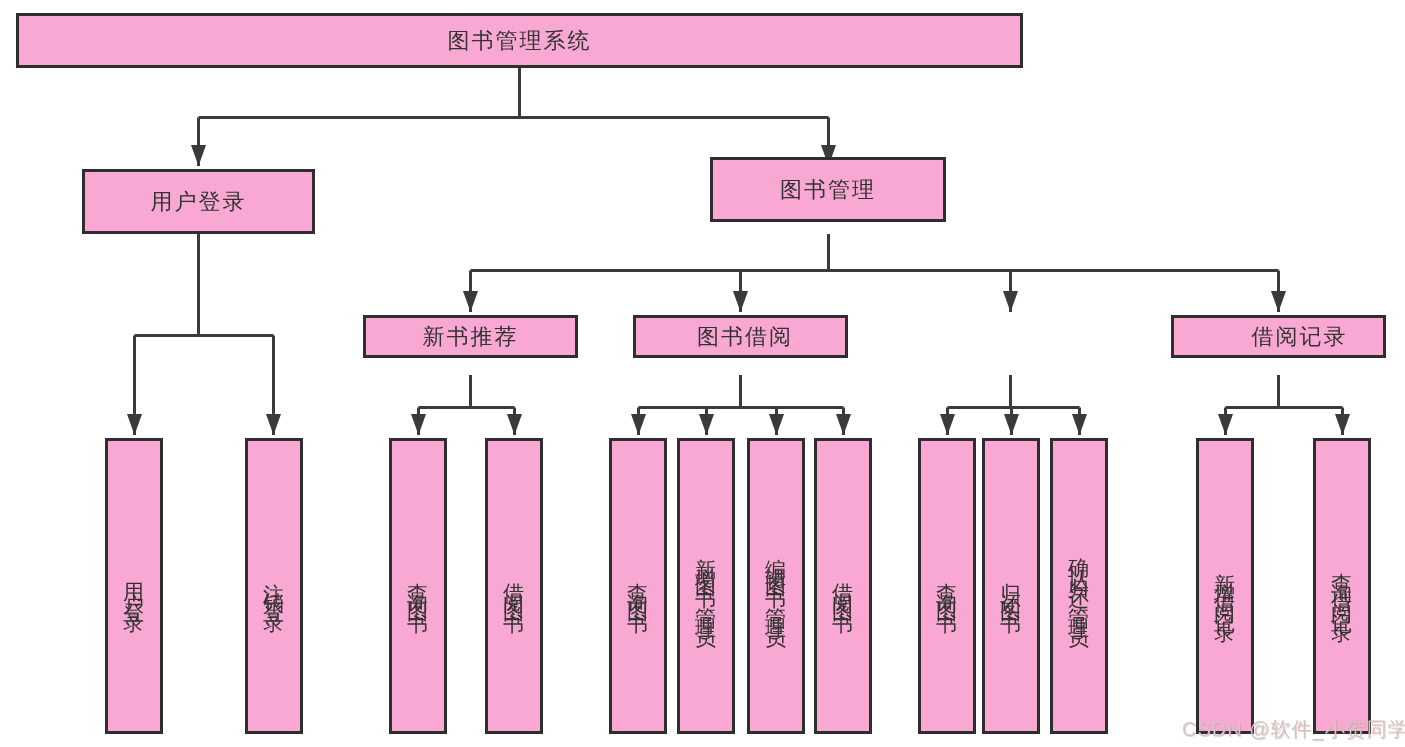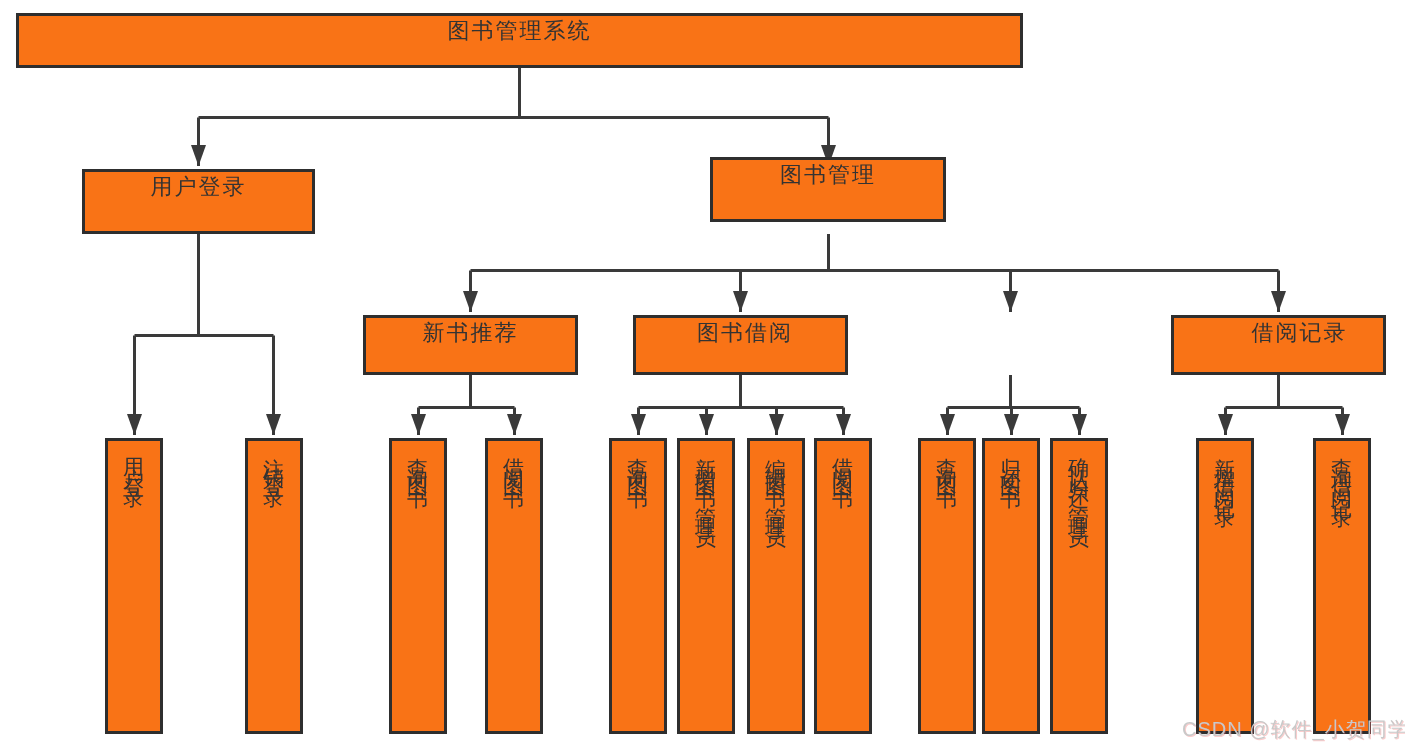--- a/index.html
+++ b/index.html
@@ -23,36 +23,36 @@
     overflow:hidden;
   }
   .wires{
     position:absolute;
     left:0;top:0;
     width:1405px;height:747px;
   }
   .box{
     position:absolute;
     border:3px solid var(--border);
-    background:#f97316;
+    background:#f9a8d4;
     display:flex;
-    align-items:flex-start;
+    align-items:center;
     justify-content:center;
   }
   .box .lbl{
     font-size:22px;
     letter-spacing:2px;
     color:var(--text);
     white-space:nowrap;
   }
   
   .root  {left:16px;  top:13px;  width:1007px; height:55px;}
   .lv2a  {left:82px;  top:169px; width:233px;  height:65px;}
   .lv2b  {left:710px; top:157px; width:236px;  height:65px;}
-  .sec   {top:315px; height:60px; width:215px;}
+  .sec   {top:315px; height:43px; width:215px;}
   .sec1  {left:363px;}
   .sec2  {left:633px;padding-left:9px;}
   .sec3  {left:903px;}
   .sec4  {left:1171px;padding-left:42px;}
   
   .leaf{top:438px; height:296px; width:58px;}
   .leaf .lbl{
     writing-mode:vertical-rl;
     font-size:21px;
     letter-spacing:10px;

